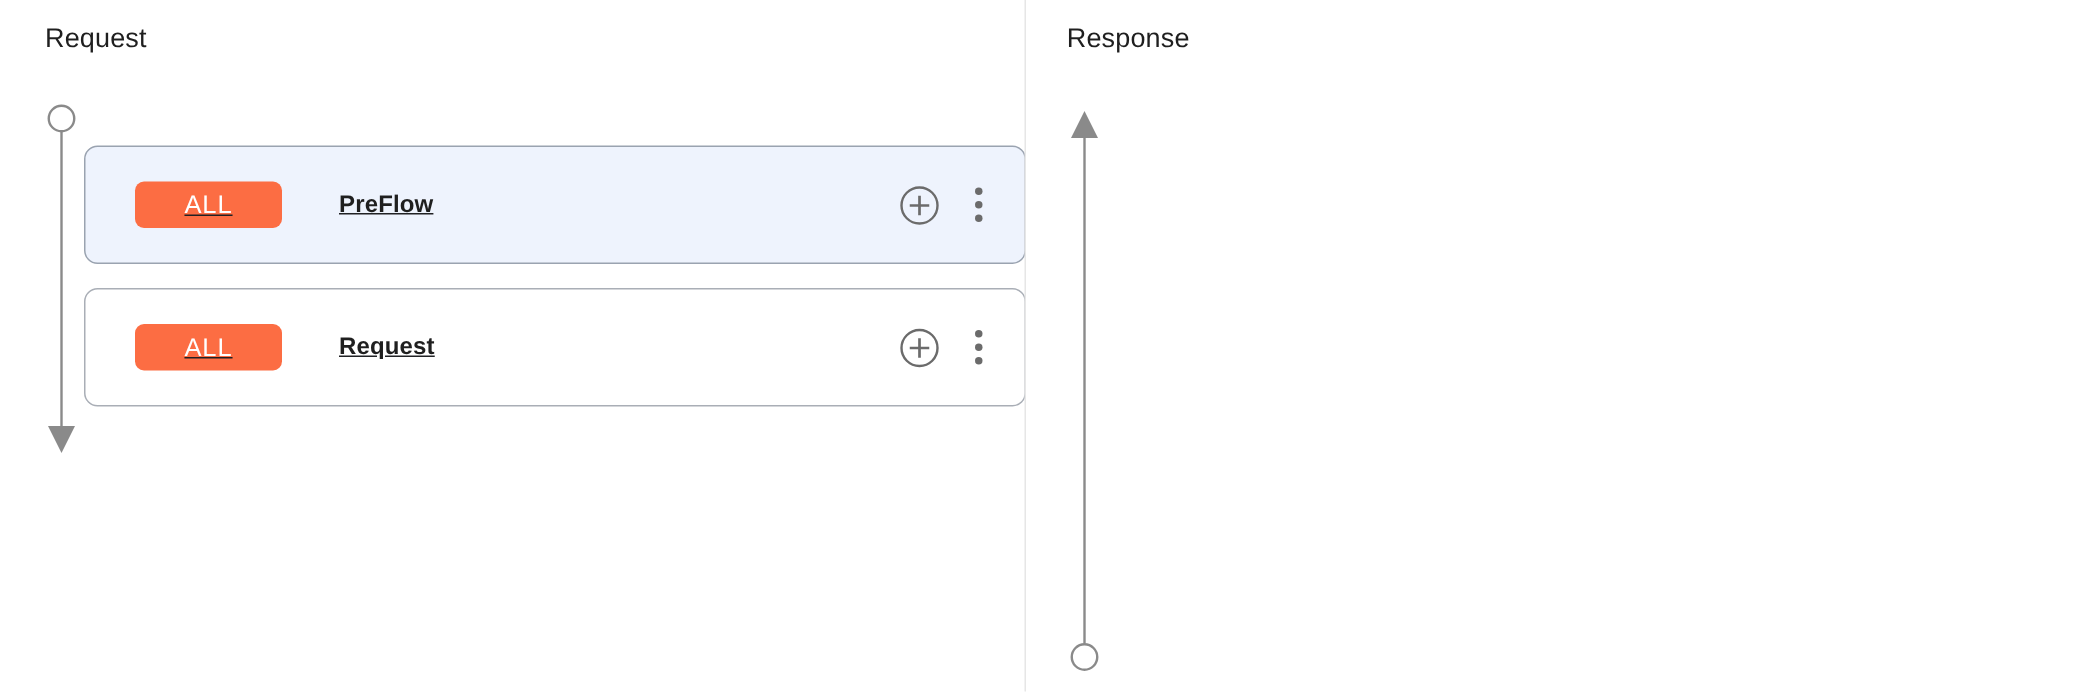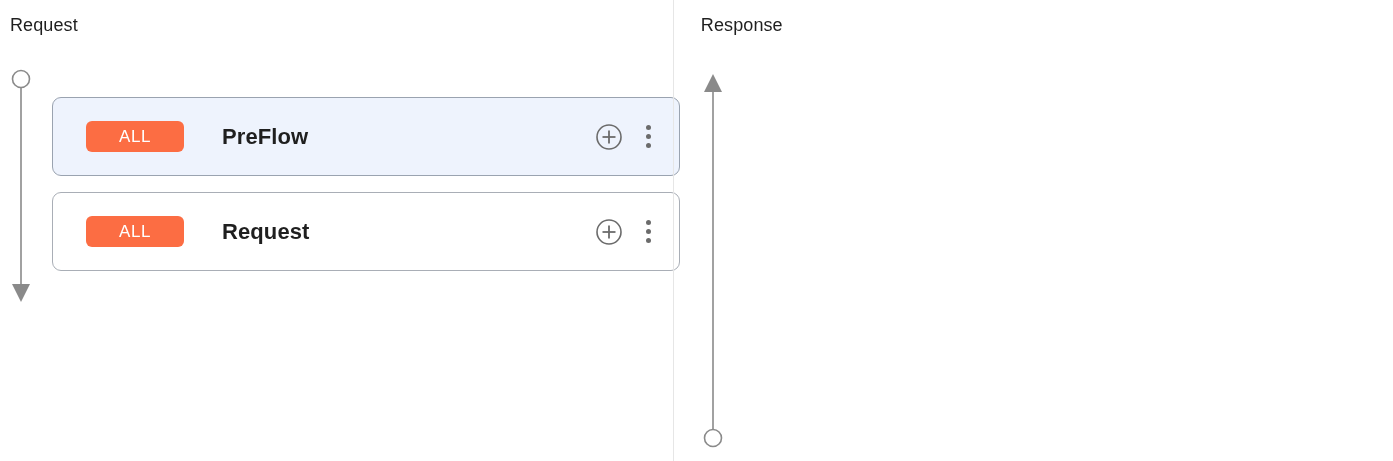--- a/index.html
+++ b/index.html
@@ -12,20 +12,21 @@
     height: 461px;
     font-family: "Liberation Sans", sans-serif;
     color: #202124;
     overflow: hidden;
     position: relative;
   }
   .board {
     position: absolute;
     inset: 0;
     display: flex;
+    padding-left: 20px;
   }
   .panel {
     position: relative;
     height: 100%;
     box-sizing: border-box;
   }
   .panel-request { width: 698px; }
   .panel-response { width: 747px; border-left: 1px solid #e6e6e6; }
 
   .panel-title {
@@ -41,21 +42,21 @@
 
   
   .rail {
     position: absolute;
     width: 26px;
   }
   .rail svg { display: block; overflow: visible; }
 
   
   .stack { position: absolute; }
-  .stack-request { left: 52px; top: 97px; width: 628px; }
+  .stack-request { left: 36px; top: 97px; width: 628px; text-decoration: underline; }
 
   .card {
     box-sizing: border-box;
     background: #ffffff;
     border: 1px solid #a9aeb6;
     border-radius: 9px;
     width: 100%;
   }
   .card.selected {
     background: #eef3fd;
@@ -80,21 +81,21 @@
     border-radius: 6px;
     background: #fc6d43;
     color: #ffffff;
     font-size: 17px;
     letter-spacing: .6px;
     font-weight: 400;
     flex: none;
   }
   .flow-name {
     margin-left: 38px;
-    font-size: 22px;
+    font-size: 16px;
     font-weight: 700;
     color: #1f1f1f;
     letter-spacing: .1px;
     white-space: nowrap;
   }
   .spacer { flex: 1 1 auto; }
 
   .icon-btn {
     flex: none;
     display: inline-flex;

